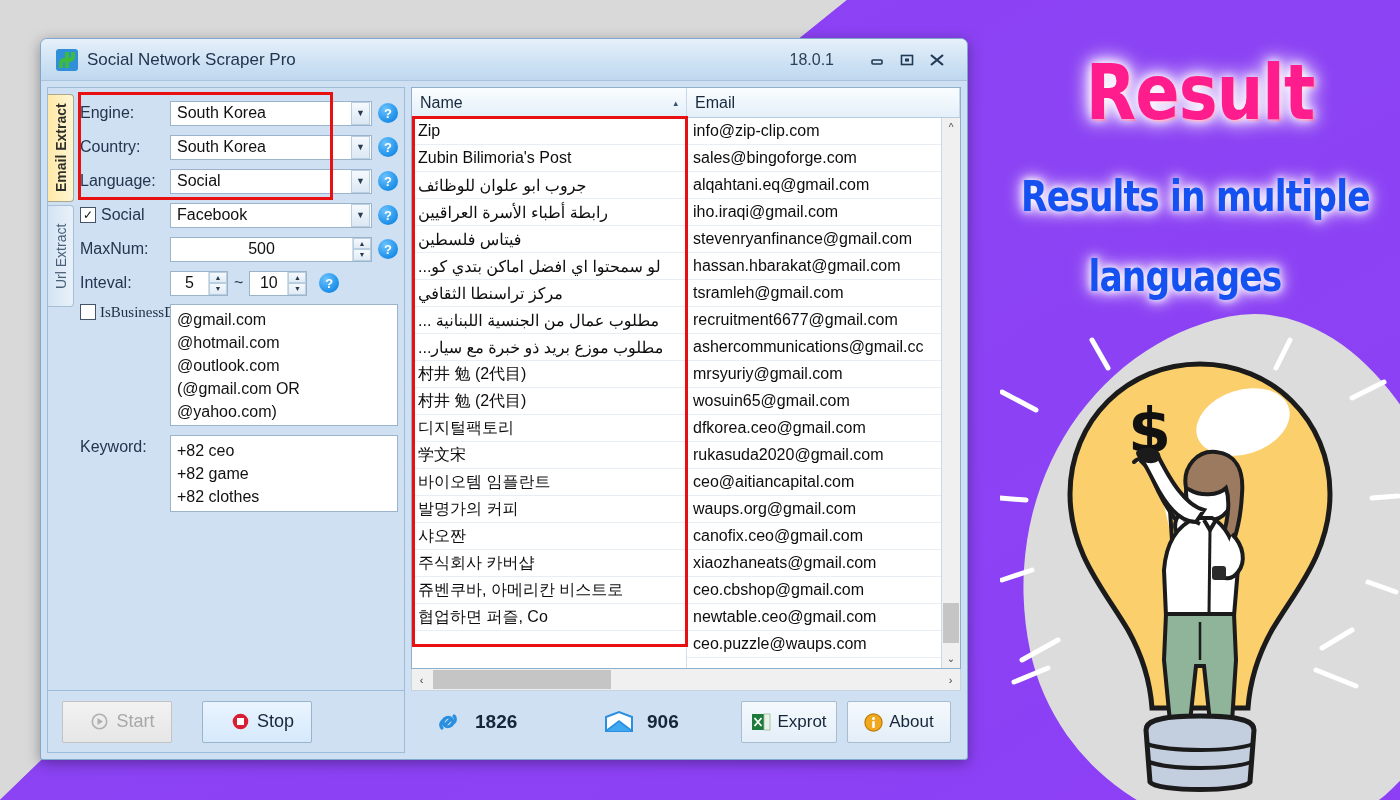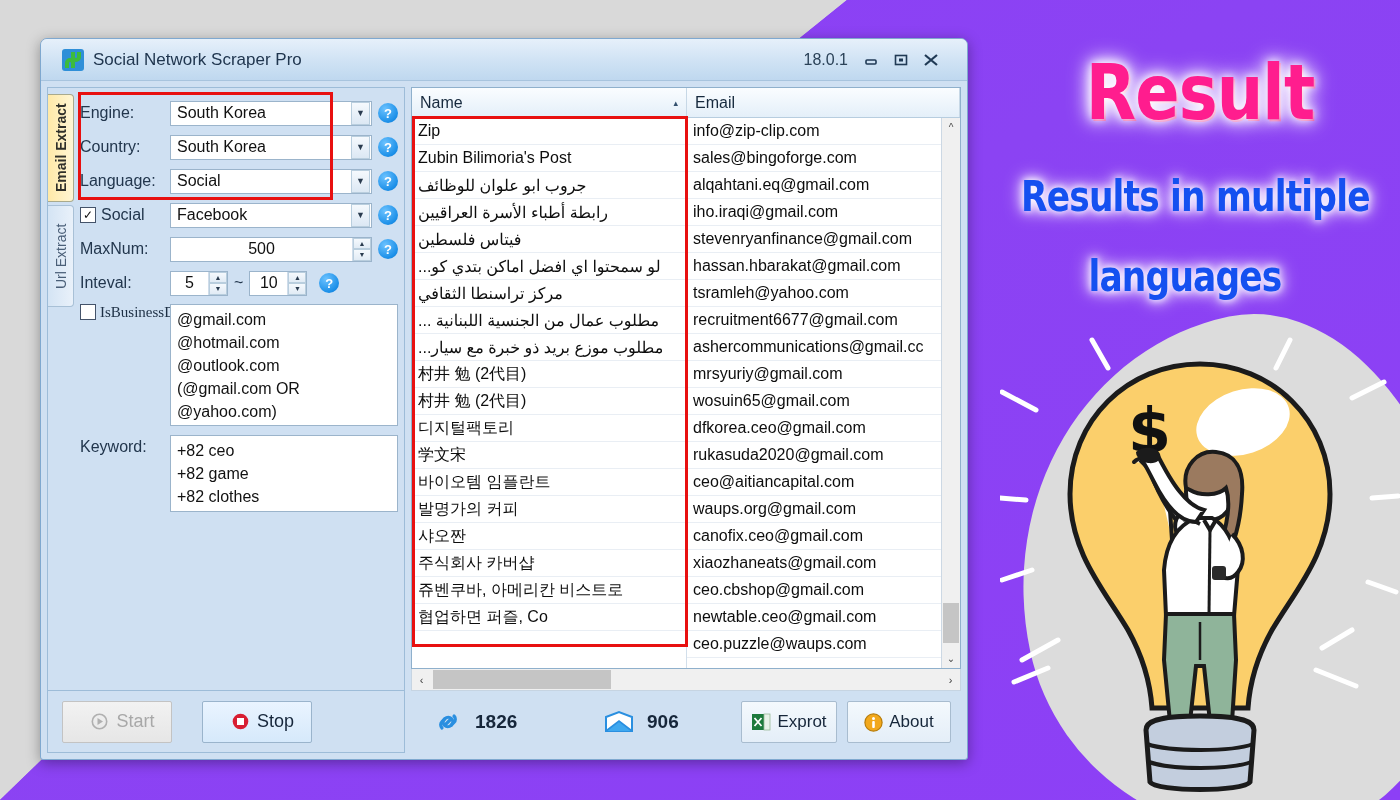--- a/index.html
+++ b/index.html
@@ -52,25 +52,25 @@
     position:absolute; left:40px; top:38px; width:928px; height:722px; z-index:10;
     background:#cfe0f2; border:1px solid #7fa8cf;
     border-radius:7px 7px 3px 3px;
     box-shadow:0 3px 14px rgba(0,0,0,0.35);
     display:flex; flex-direction:column;
   }
   #titlebar {
     height:42px; flex:none; display:flex; align-items:center;
     background:linear-gradient(180deg,#e6f0fa 0%,#cfe2f4 55%,#bfd8ef 100%);
     border-radius:6px 6px 0 0; border-bottom:1px solid #a8c4de;
-    padding:0 21px;
+    padding:0 15px;
   }
   #app-icon { width:22px; height:22px; flex:none; margin-right:9px; }
   #title-text { font-size:17px; color:#20364f; flex:1; }
-  #version-text { font-size:16px; color:#2b4258; margin-right:8px; }
+  #version-text { font-size:16px; color:#2b4258; margin-right:28px; }
   .wbtn { width:30px; height:24px; display:flex; align-items:center; justify-content:center;
           color:#203a55; }
   .wbtn svg { display:block; }
 
   #client { flex:1; display:flex; padding:6px; gap:6px; min-height:0; }
 
   
   #left-col { width:358px; flex:none; display:flex; flex-direction:column; min-height:0; }
   #left-panel { flex:1; display:flex; min-height:0;
                 background:#cfe0f2; border:1px solid #9dbcd8; }
@@ -439,21 +439,21 @@
               <div class="cell">쥬벤쿠바, 아메리칸 비스트로</div>
               <div class="cell">협업하면 퍼즐, Co</div>
             </div>
           <div id="col-email">
               <div class="cell">info@zip-clip.com</div>
               <div class="cell">sales@bingoforge.com</div>
               <div class="cell">alqahtani.eq@gmail.com</div>
               <div class="cell">iho.iraqi@gmail.com</div>
               <div class="cell">stevenryanfinance@gmail.com</div>
               <div class="cell">hassan.hbarakat@gmail.com</div>
-              <div class="cell">tsramleh@yahoo.com</div>
+              <div class="cell">tsramleh@gmail.com</div>
               <div class="cell">recruitment6677@gmail.com</div>
               <div class="cell">ashercommunications@gmail.cc</div>
               <div class="cell">mrsyuriy@gmail.com</div>
               <div class="cell">wosuin65@gmail.com</div>
               <div class="cell">dfkorea.ceo@gmail.com</div>
               <div class="cell">rukasuda2020@gmail.com</div>
               <div class="cell">ceo@aitiancapital.com</div>
               <div class="cell">waups.org@gmail.com</div>
               <div class="cell">canofix.ceo@gmail.com</div>
               <div class="cell">xiaozhaneats@gmail.com</div>

